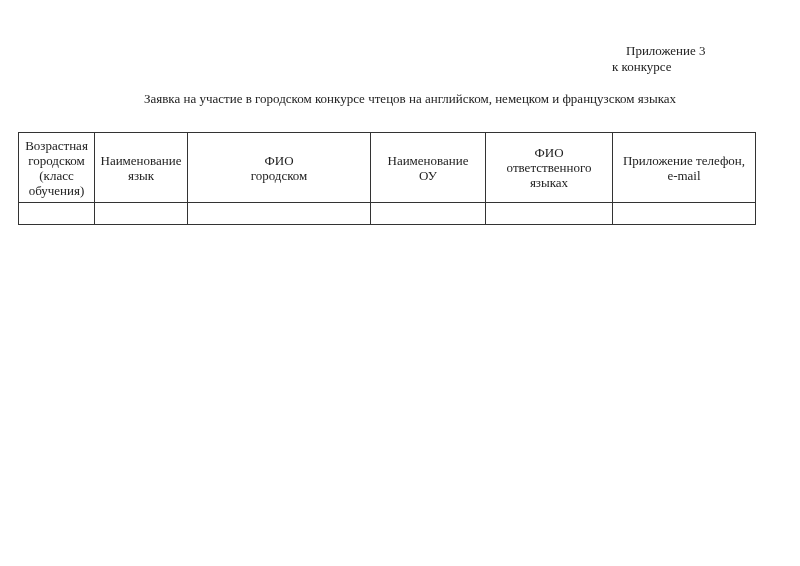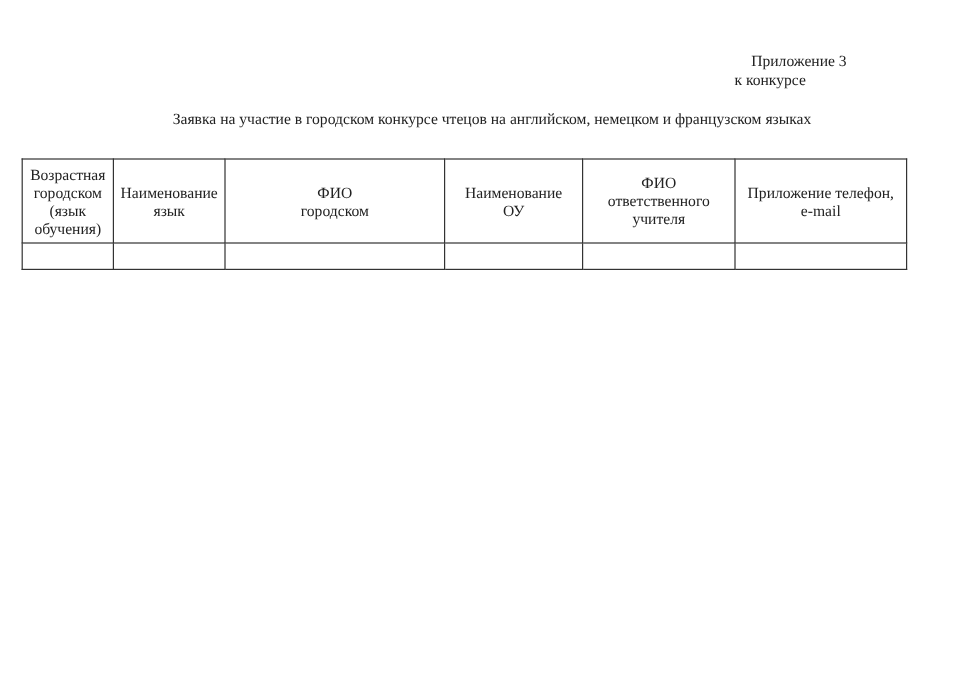--- a/index.html
+++ b/index.html
@@ -30,39 +30,39 @@
       <col style="width:183px">
     <col style="width:115px">
       <col style="width:127px">
       <col style="width:143px">
   </colgroup>
   <thead>
     <tr>
       <th>
         <div>Возрастная</div>
           <div>городском</div>
-          <div>(язык</div>
+          <div>(класс</div>
           <div>обучения)</div>
       </th>
       <th>
         <div>Наименование</div>
           <div>язык</div>
       </th>
       <th>
         <div>ФИО</div>
           <div>городском</div>
       </th>
       <th>
         <div>Наименование</div>
           <div>ОУ</div>
       </th>
       <th>
         <div>ФИО</div>
           <div>ответственного</div>
-          <div>учителя</div>
+          <div>языках</div>
       </th>
       <th>
         <div>Приложение телефон,</div>
           <div>e-mail</div>
       </th>
     </tr>
   </thead>
   <tbody>
     <tr>
       <td></td>

